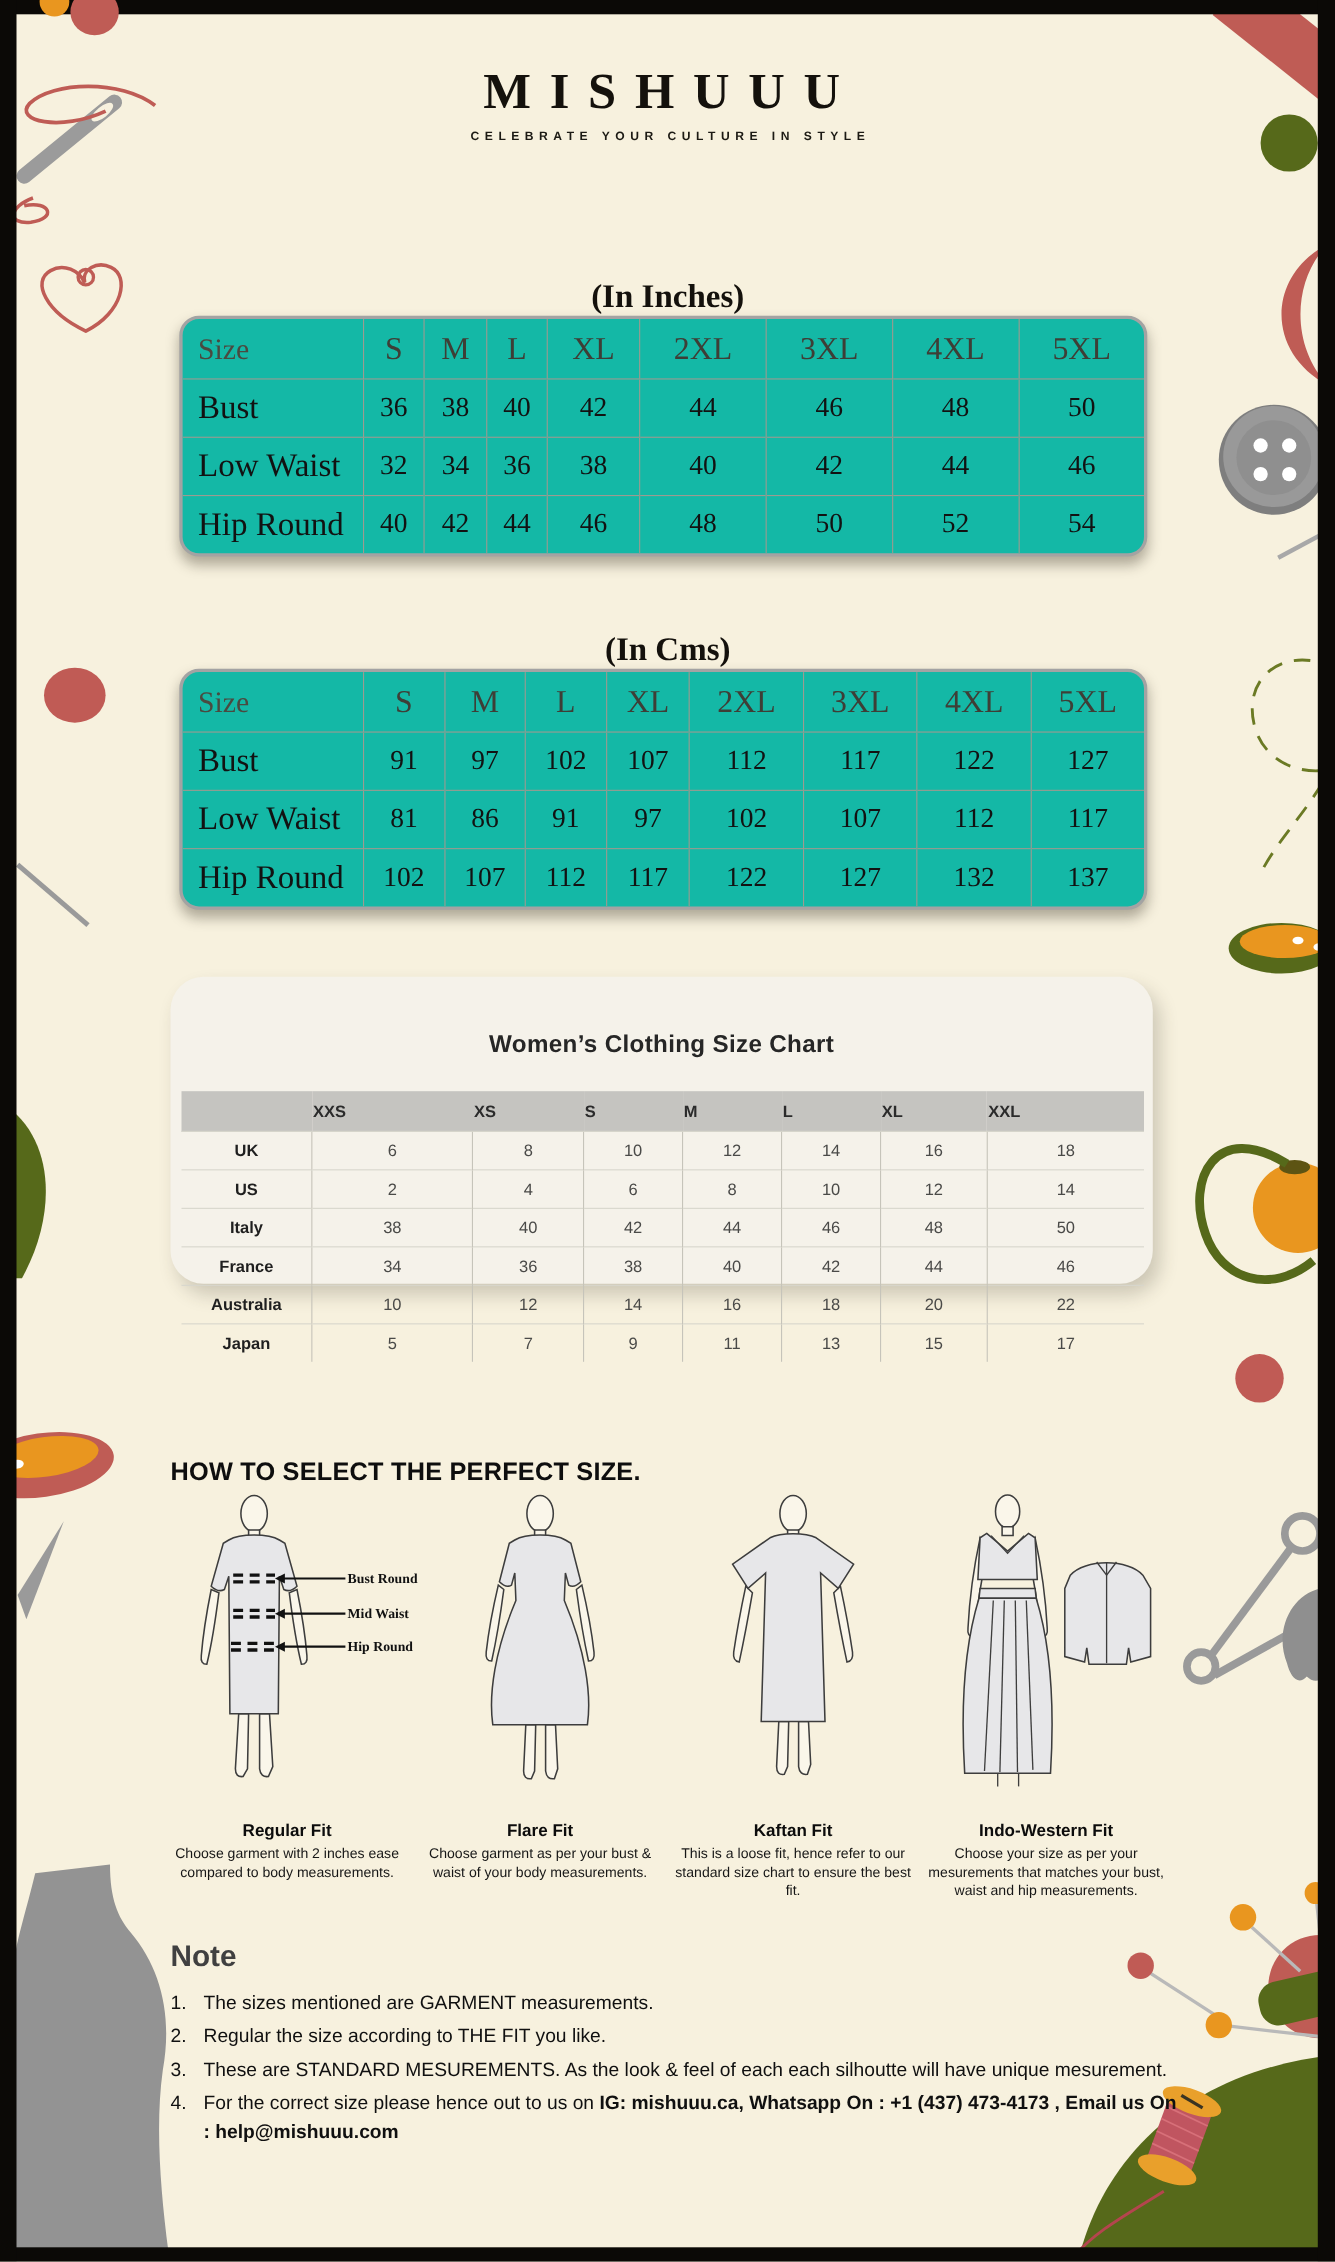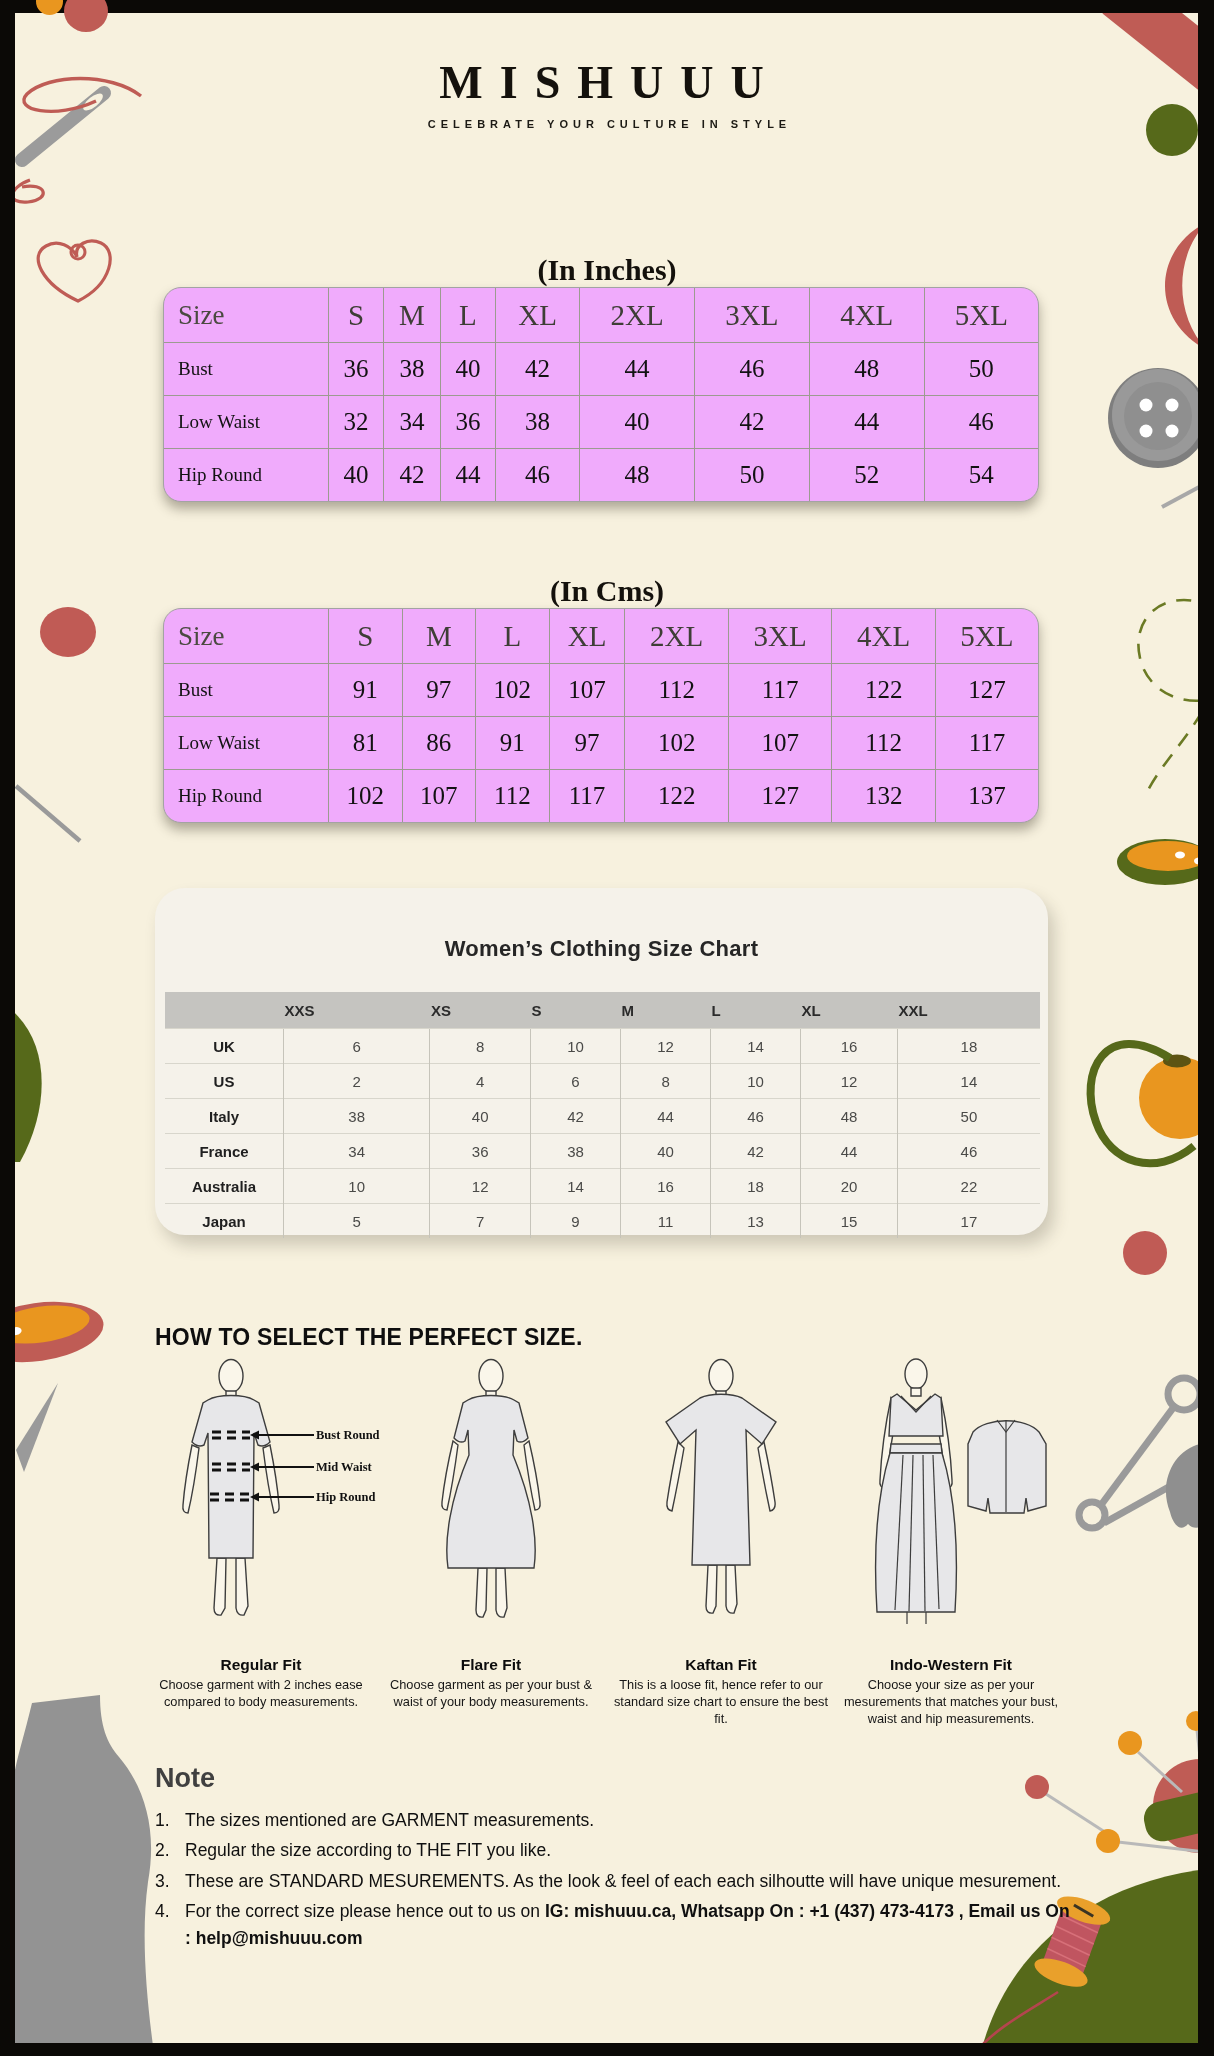--- a/index.html
+++ b/index.html
@@ -20,35 +20,35 @@
   .content{position:absolute;left:0;top:0;width:100%;height:100%;z-index:5;}
   .logo-wrap{position:absolute;top:56px;left:0;width:100%;text-align:center;}
   .logo{font-family:"Liberation Serif",serif;font-weight:bold;font-size:46px;
         letter-spacing:17px;padding-left:6px;color:#14110c;}
   .tagline{margin-top:9px;font-size:11px;font-weight:bold;letter-spacing:5px;
            padding-left:5px;color:#1c1a14;}
   .sec-title{position:absolute;left:0;width:100%;text-align:center;
              font-family:"Liberation Serif",serif;font-size:30px;color:#14110c;}
   .sec-title.inches{top:228px;}
   .sec-title.cms{top:549px;}
-  .tbl-card{position:absolute;left:163px;width:874px;background:#f0abfc;
-            border-radius:18px;overflow:hidden;border:1px solid #a3a3a3;
+  .tbl-card{position:absolute;left:163px;width:874px;background:#14b8a6;
+            border-radius:18px;overflow:hidden;border:3px solid #a3a3a3;
             box-shadow:0 7px 12px rgba(40,35,20,.35);}
   .tbl-card.inches{top:287px;}
   .tbl-card.cms{top:608px;}
   table.serif{border-collapse:collapse;width:100%;font-family:"Liberation Serif",serif;}
   table.serif th,table.serif td{border-left:1.5px solid #9c9b90;border-top:1.5px solid #9c9b90;
       text-align:center;padding:0;height:52px;}
   table.serif tr :first-child{border-left:none;text-align:left;padding-left:14px;width:150px;}
   table.serif thead th{border-top:none;height:54px;font-weight:normal;font-size:29px;color:#3e3e36;}
   table.serif thead th:first-child{font-size:27px;color:#4a4a40;}
   table.serif td{font-size:25px;color:#121212;}
-  table.serif td.rowlabel{font-size:19px;}
+  table.serif td.rowlabel{font-size:30px;}
   
-  .women-card{position:absolute;left:155px;top:888px;width:893px;height:347px;
+  .women-card{position:absolute;left:155px;top:888px;width:893px;height:279px;
               background:#f5f2ea;border-radius:30px;box-shadow:6px 10px 16px rgba(60,55,40,.22);}
   .women-title{margin-top:48px;text-align:center;font-size:22px;font-weight:600;
                color:#262626;letter-spacing:.3px;}
   table.modern{border-collapse:collapse;margin:30px 8px 0 10px;width:875px;font-size:15px;}
   table.modern thead th{background:#c5c4c0;height:34px;font-weight:bold;color:#2b2b2b;
        text-align:left;}
   table.modern td{height:32px;text-align:center;color:#4a4a48;
        border-top:1px solid #d8d6cc;border-left:1px solid #c6c4ba;margin-top:21px;}
   table.modern td:first-child{border-left:none;font-weight:bold;color:#1f1f1f;width:116px;}
   

